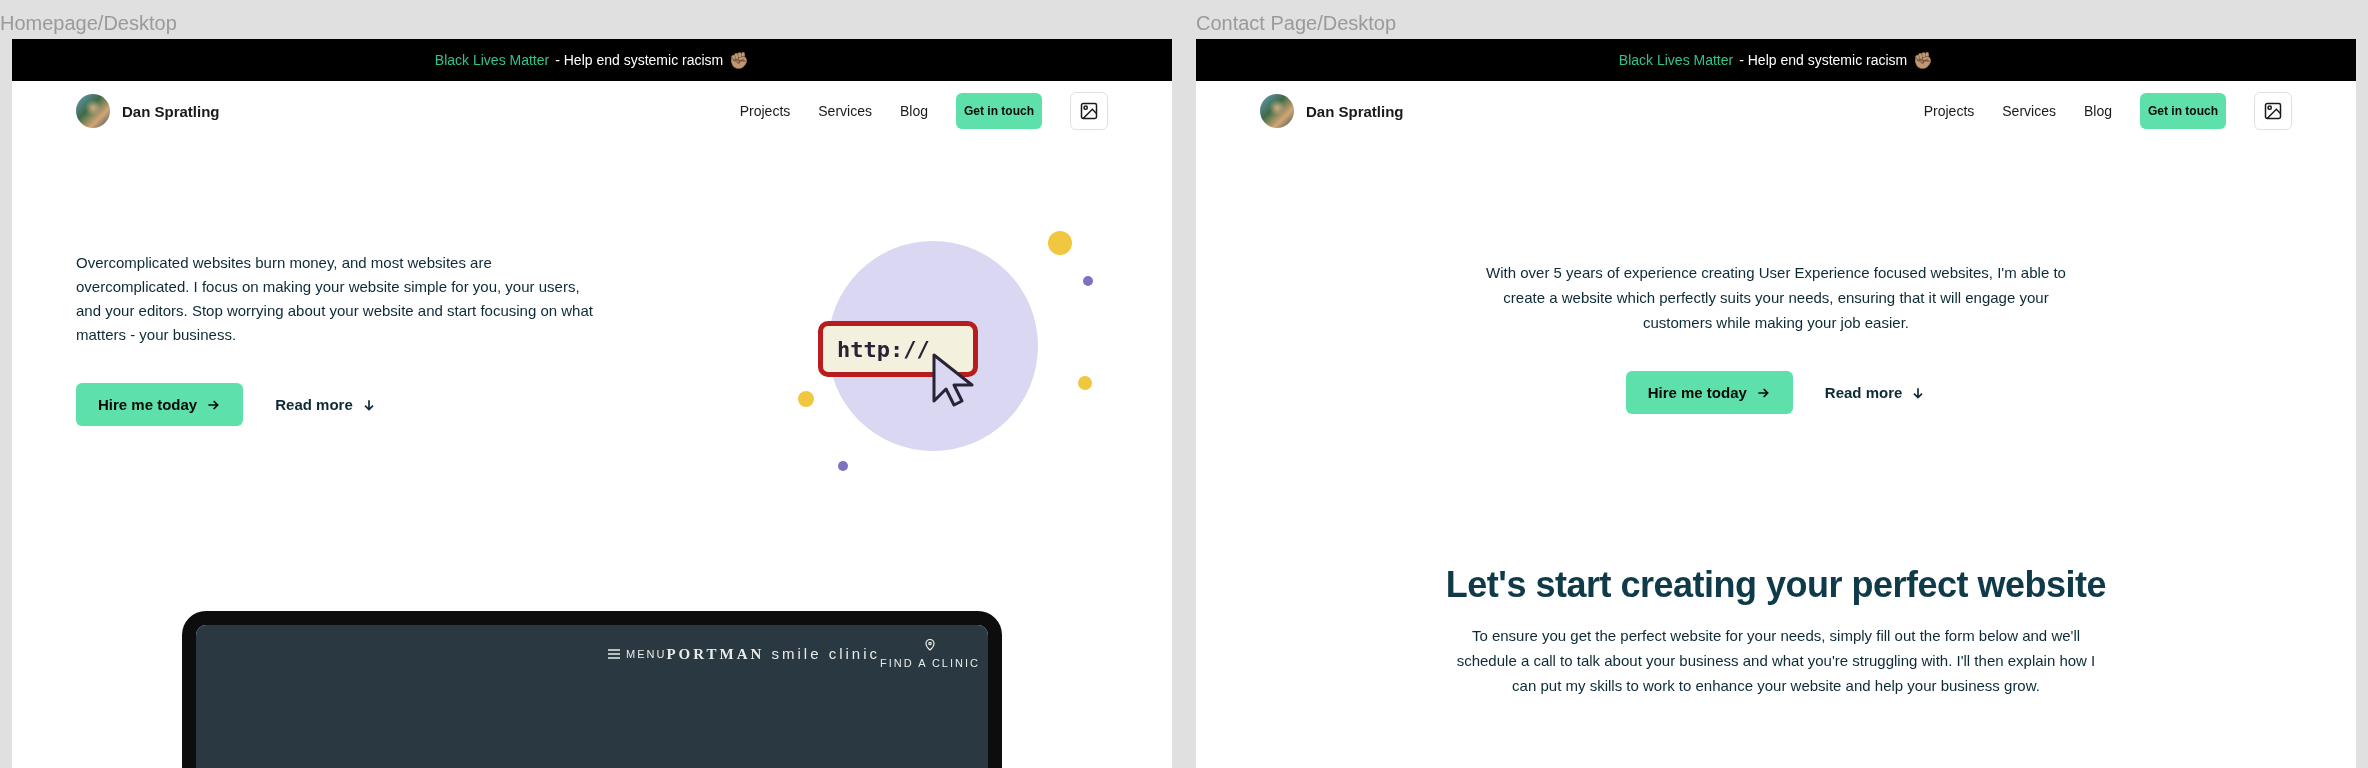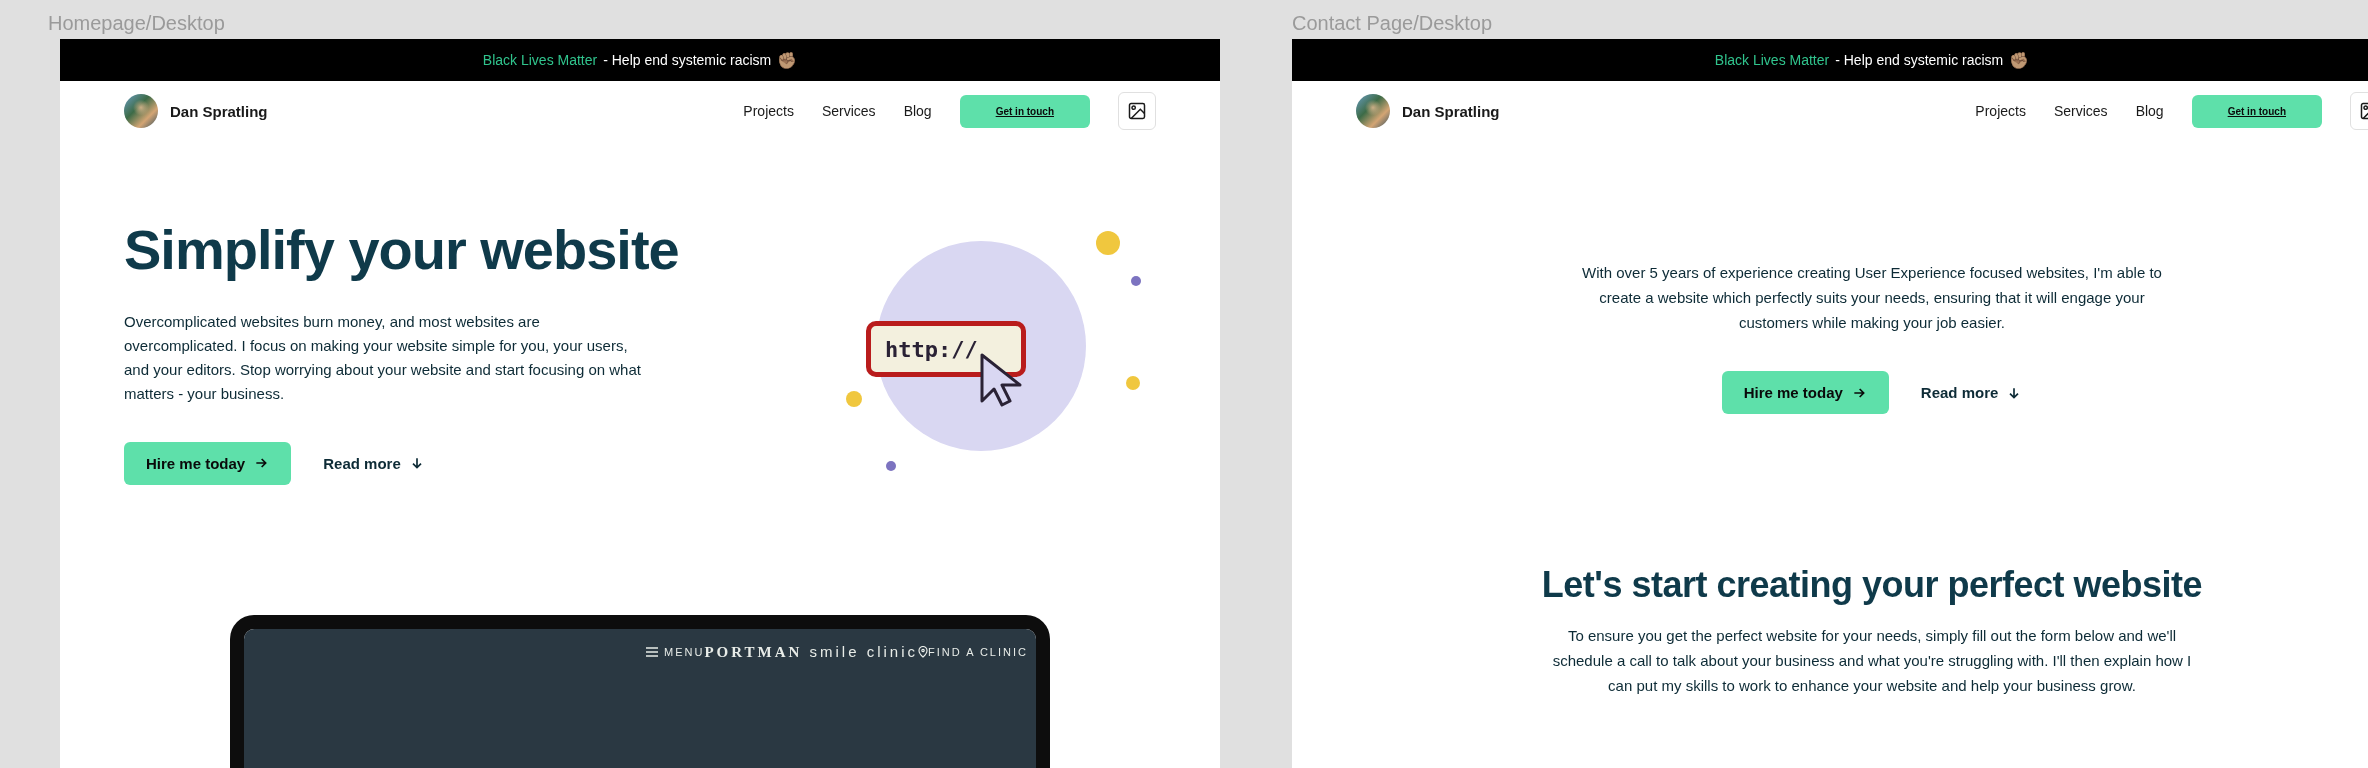--- a/index.html
+++ b/index.html
@@ -1,32 +1,32 @@
 <!DOCTYPE html>
 <html><head>
 <meta charset="utf-8">
 <style>
 *{margin:0;padding:0;box-sizing:border-box;font-family:-apple-system,BlinkMacSystemFont,"Segoe UI",Helvetica,Arial,sans-serif;}
 html,body{width:2368px;height:768px;}
 body{background:#e0e0e0;display:flex;gap:24px;padding:0;}
-.frame-wrap{display:flex;flex-direction:column;margin-left:48px;}
+.frame-wrap{display:flex;flex-direction:column;}
 .frame-label{color:#9a9a9a;font-size:20px;font-weight:500;margin:12px 0 4px 0;}
 .frame{width:1160px;height:736px;background:#ffffff;overflow:hidden;position:relative;}
 .frame.left{margin-left:12px;}
 .banner{background:#000000;color:#ffffff;height:42px;display:flex;align-items:center;justify-content:center;font-size:14px;gap:6px;}
 .banner .green{color:#30c48d;font-weight:500;}
 .banner .fist{font-size:16px;filter:sepia(0.3);}
 .nav{height:60px;display:flex;align-items:center;justify-content:space-between;padding:0 64px;}
 .brand{display:flex;align-items:center;gap:12px;}
 .avatar{width:34px;height:34px;border-radius:50%;background:linear-gradient(135deg,#6b9fc4 0%,#3d6b47 40%,#d4a574 70%,#2b4a5c 100%);position:relative;overflow:hidden;}
 .avatar::after{content:"";position:absolute;inset:0;background:radial-gradient(circle at 50% 40%,rgba(215,180,140,0.9) 0%,transparent 30%);}
 .brand-name{font-size:15px;font-weight:600;color:#1a1a1a;}
 .nav-right{display:flex;align-items:center;gap:28px;}
 .nav-link{font-size:14px;color:#1a1a1a;text-decoration:none;font-weight:500;}
-.cta-btn{background:#5ee0aa;color:#0a0a0a;border:none;padding:11px 36px;border-radius:6px;font-size:10px;font-weight:600;cursor:pointer;text-decoration:underline;}
+.cta-btn{background:#5ee0aa;color:#0a0a0a;border:none;padding:11px 8px;border-radius:6px;font-size:12px;font-weight:600;cursor:pointer;}
 .theme-toggle{width:38px;height:38px;border:1px solid #e0e0e0;border-radius:6px;display:flex;align-items:center;justify-content:center;cursor:pointer;background:#fff;}
 .hero{padding:80px 64px 40px;display:flex;justify-content:space-between;align-items:flex-start;}
 .hero-text{max-width:560px;}
 .hero-title{font-size:56px;font-weight:700;color:#0f3a4a;line-height:1.05;letter-spacing:-1px;}
 .hero-desc{font-size:15px;color:#0d2b36;margin-top:30px;line-height:1.6;max-width:530px;}
 .hero-actions{display:flex;align-items:center;gap:32px;margin-top:36px;}
 .hire-btn{background:#5ee0aa;color:#0a0a0a;border:none;padding:13px 22px;border-radius:6px;font-size:15px;font-weight:600;cursor:pointer;display:flex;align-items:center;gap:8px;}
 .readmore{color:#0d2b36;font-size:15px;font-weight:600;text-decoration:none;display:flex;align-items:center;gap:8px;}
 .hero-illus{width:280px;height:260px;position:relative;flex-shrink:0;margin-right:30px;}
 .illus-circle{width:210px;height:210px;border-radius:50%;background:#d9d7f2;position:absolute;left:30px;top:20px;}
@@ -38,21 +38,21 @@
 .d3{width:16px;height:16px;background:#f0c73e;left:0px;top:170px;}
 .d4{width:10px;height:10px;background:#7c73c0;left:285px;top:55px;}
 .d5{width:10px;height:10px;background:#7c73c0;left:40px;top:240px;}
 .laptop-wrap{margin-top:90px;display:flex;justify-content:center;}
 .laptop{width:820px;height:180px;background:#1e2326;border-radius:24px 24px 0 0;border:14px solid #0d0d0d;border-bottom:none;overflow:hidden;}
 .laptop-inner{background:#2a3842;height:100%;color:#e8ece8;display:flex;flex-direction:column;}
 .laptop-nav{display:flex;align-items:center;justify-content:flex-end;padding:14px 8px;font-size:11px;letter-spacing:2px;}
 .laptop-menu{display:flex;align-items:center;gap:6px;}
 .laptop-logo{font-size:15px;letter-spacing:3px;font-weight:300;}
 .laptop-logo b{font-weight:700;font-family:Liberation Serif, serif;}
-.laptop-find{display:flex;align-items:center;gap:0;}
+.laptop-find{display:flex;align-items:center;gap:6px;flex-direction:column;}
 .contact-hero{text-align:center;padding:90px 120px 60px;}
 .contact-title{font-size:60px;font-weight:700;color:#0f3a4a;letter-spacing:-1px;}
 .contact-desc{font-size:15px;color:#0d2b36;margin-top:30px;line-height:1.65;max-width:600px;margin-left:auto;margin-right:auto;}
 .contact-actions{display:flex;align-items:center;justify-content:center;gap:32px;margin-top:36px;}
 .section2{text-align:center;padding:90px 120px 0;}
 .section2-title{font-size:36px;font-weight:700;color:#0f3a4a;letter-spacing:-0.5px;}
 .section2-desc{font-size:15px;color:#0d2b36;margin-top:18px;line-height:1.65;max-width:660px;margin-left:auto;margin-right:auto;}
 svg{display:block;}
 </style>
 </head>
@@ -83,21 +83,20 @@
             <rect x="3" y="3" width="18" height="18" rx="2"></rect>
               <circle cx="8" cy="8" r="2"></circle>
               <path d="M21 15l-5-5L5 21"></path>
           </svg>
         </div>
       </div>
     </div>
 
     <div class="hero">
       <div class="hero-text">
-        <h1 class="hero-title">Simplify your website</h1>
         <p class="hero-desc">Overcomplicated websites burn money, and most websites are overcomplicated. I focus on making your website simple for you, your users, and your editors. Stop worrying about your website and start focusing on what matters - your business.</p>
         <div class="hero-actions">
           <button class="hire-btn">
             <span>Hire me today</span>
             <svg width="16" height="16" viewBox="0 0 24 24" fill="none" stroke="#0a0a0a" stroke-width="2.5">
                 <path d="M5 12h14M13 6l6 6-6 6"></path>
               </svg>
           </button>
           <a class="readmore">
             <span>Read more</span>

